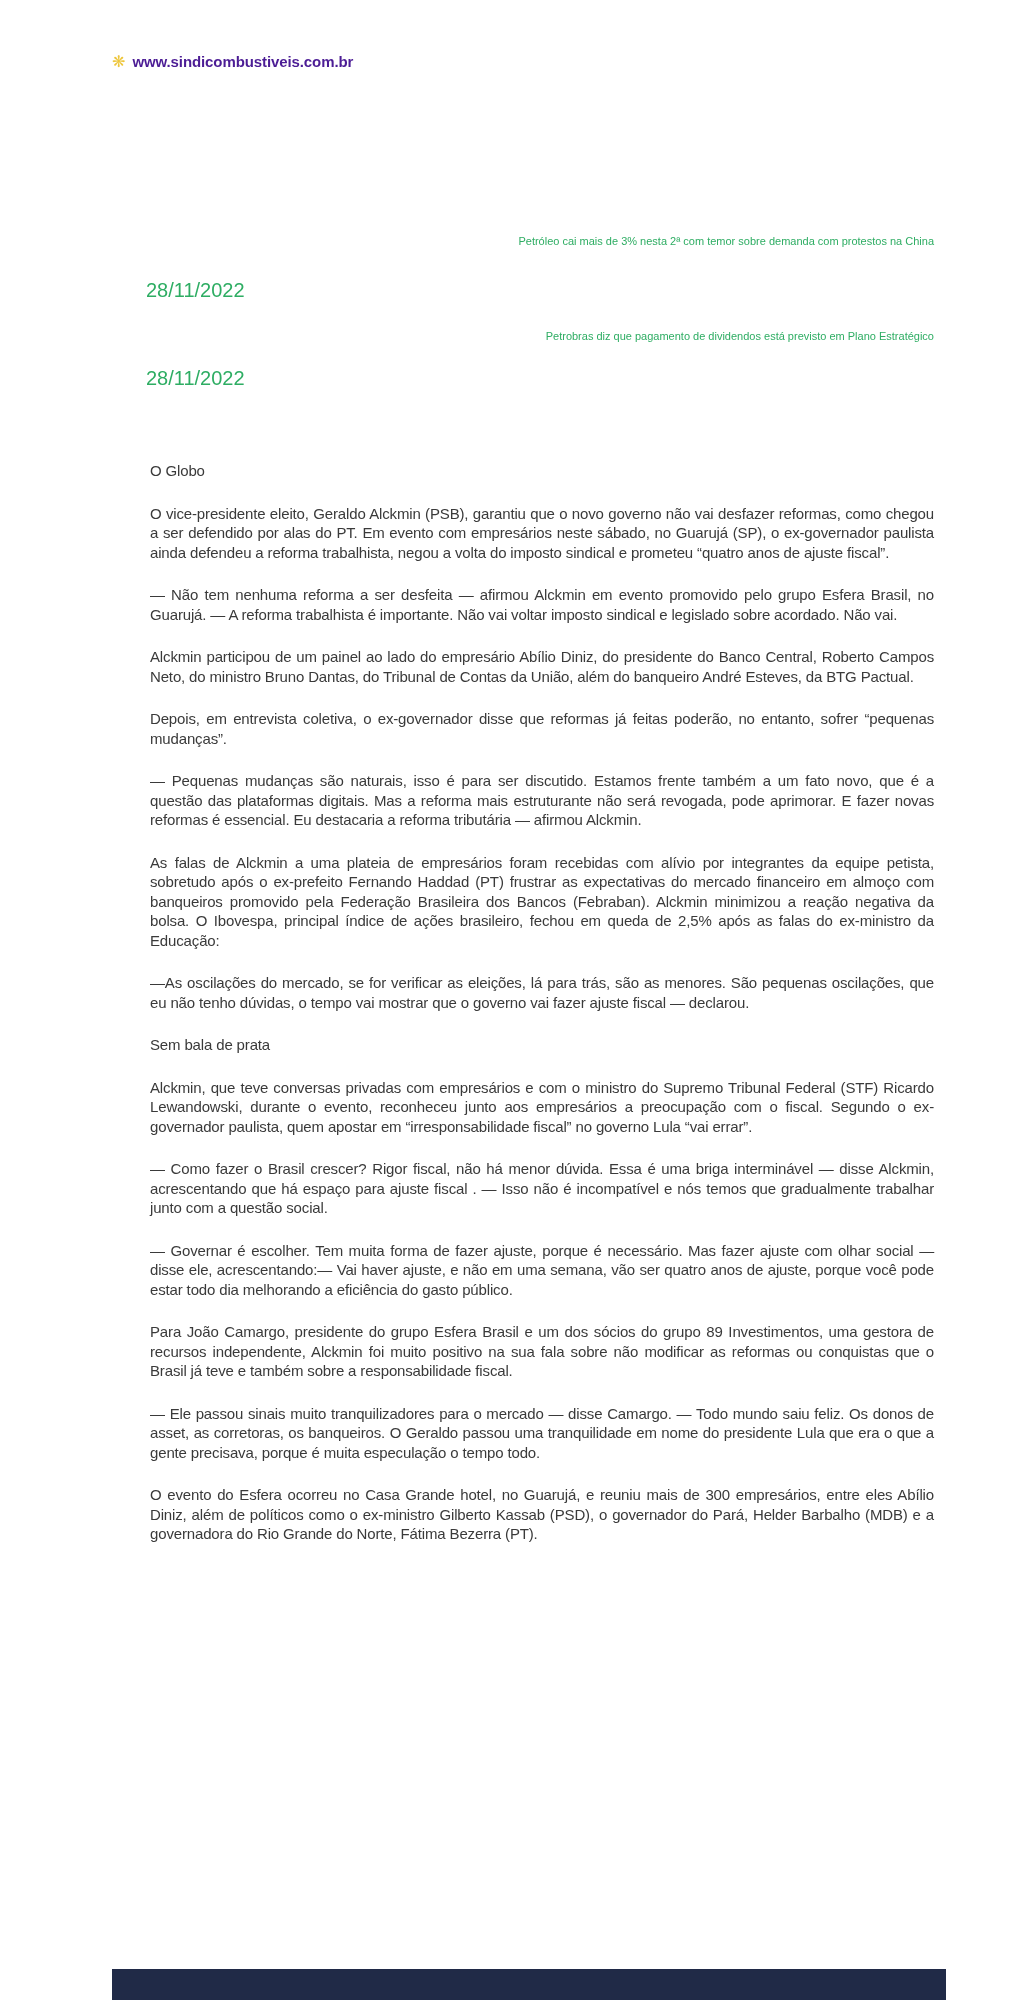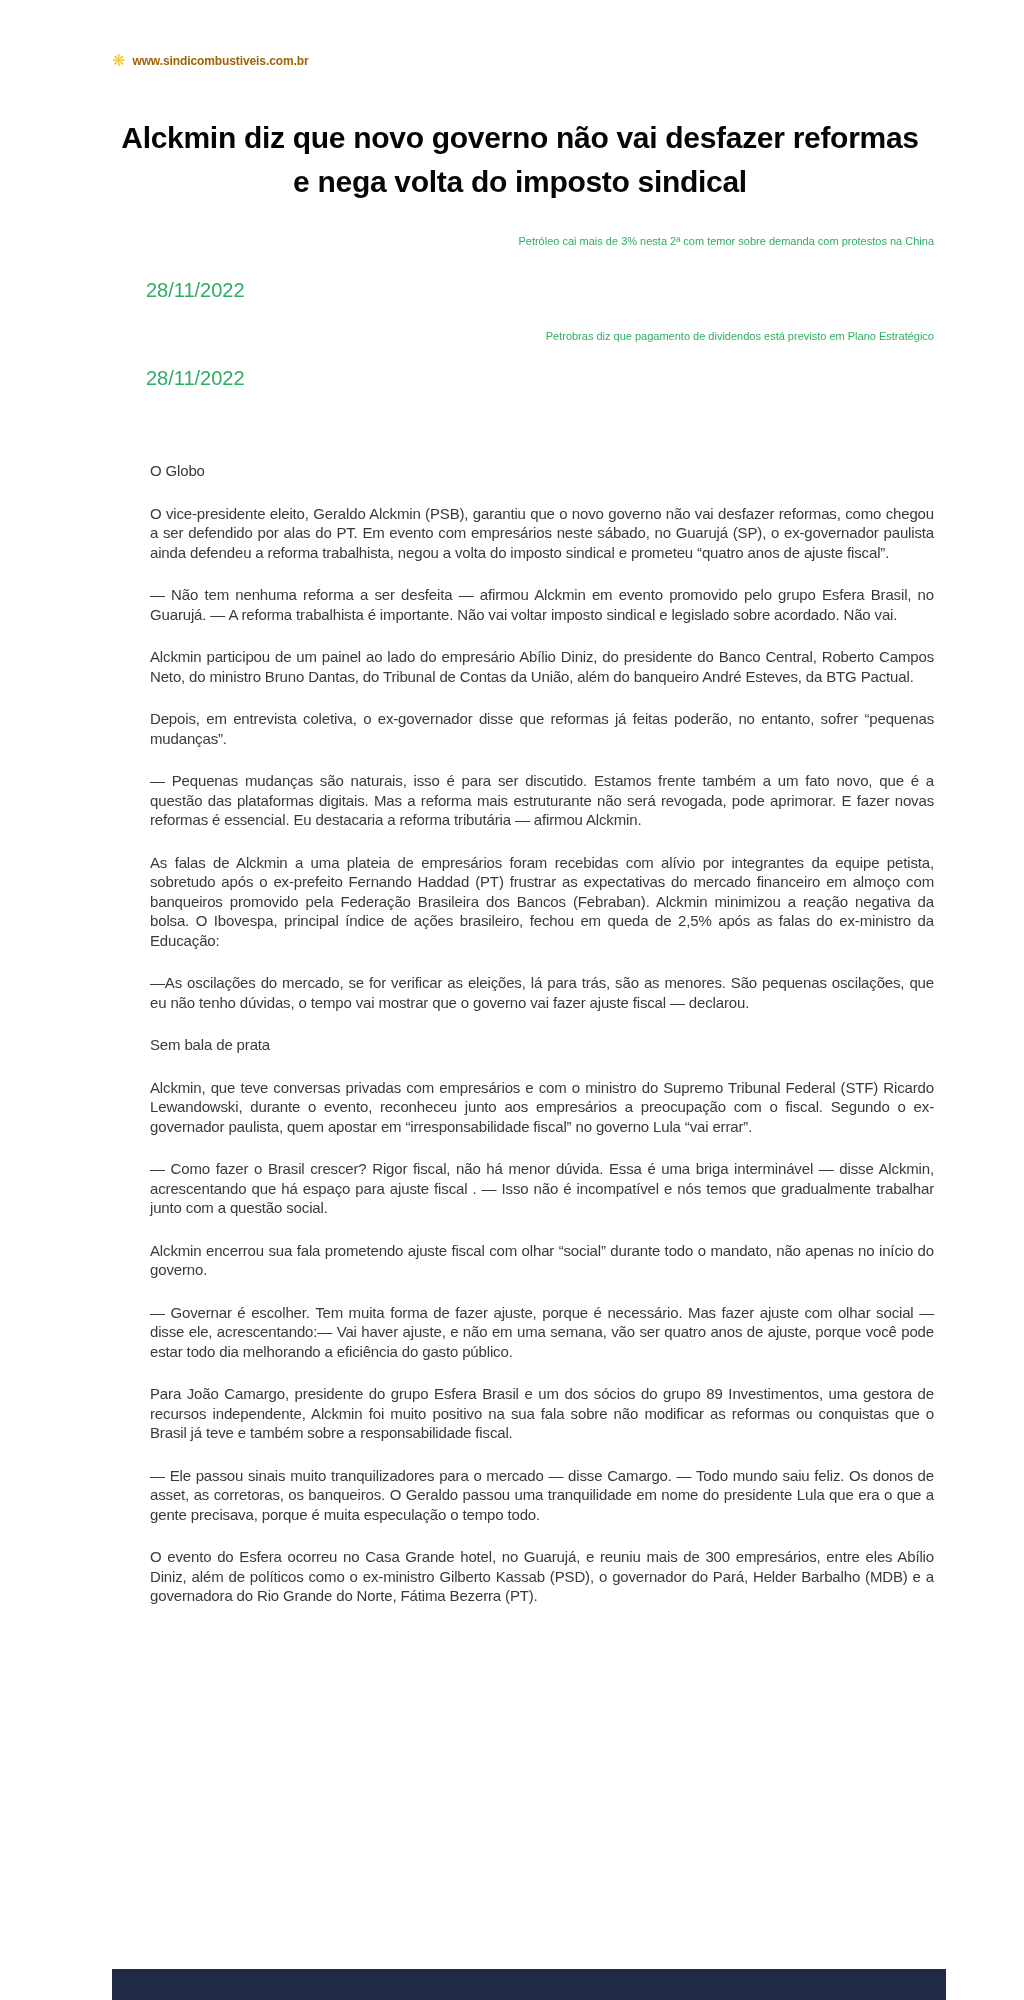--- a/index.html
+++ b/index.html
@@ -1,21 +1,21 @@
 <!DOCTYPE html>
 <html><head>
 <meta charset="utf-8">
 <style>
   html,body{margin:0;padding:0;background:#ffffff;}
   .page{position:relative;width:1024px;height:2000px;background:#ffffff;overflow:hidden;
         font-family:"Liberation Sans","DejaVu Sans",sans-serif;}
 
   .site-header{position:absolute;left:112px;top:53px;display:flex;align-items:center;gap:7px;}
   .site-icon{font-size:16px;line-height:16px;color:#edc63c;}
-  .site-url{font-size:12px;font-weight:700;color:#a16207;letter-spacing:-0.1px;}
+  .site-url{font-size:15px;font-weight:700;color:#4c1d95;letter-spacing:-0.1px;}
 
   .article-title{position:absolute;left:120px;top:96px;width:800px;text-align:center;
                  font-size:30px;line-height:44px;font-weight:700;color:#060606;letter-spacing:-0.3px;}
 
   .centered-link{position:absolute;left:134px;width:800px;text-align:right;
                  font-size:11px;line-height:14px;color:#2ead63;cursor:pointer;}
   .link-1{top:234px;}
   .link-2{top:329px;}
 
   .news-date{position:absolute;left:146px;font-size:20px;line-height:20px;color:#2ead63;}
@@ -31,21 +31,20 @@
 </head>
 <body>
 
 <div class="page">
 
   <div class="site-header">
     <span class="site-icon">❋</span>
     <span class="site-url">www.sindicombustiveis.com.br</span>
   </div>
 
-  <h1 class="article-title">Alckmin diz que novo governo não vai desfazer reformas e nega volta do imposto sindical</h1>
 
   <div class="centered-link link-1">Petróleo cai mais de 3% nesta 2ª com temor sobre demanda com protestos na China</div>
 
   <div class="news-date date-1">28/11/2022</div>
 
   <div class="centered-link link-2">Petrobras diz que pagamento de dividendos está previsto em Plano Estratégico</div>
 
   <div class="news-date date-2">28/11/2022</div>
 
   <div class="article-body">
@@ -53,21 +52,20 @@
       <p>O vice-presidente eleito, Geraldo Alckmin (PSB), garantiu que o novo governo não vai desfazer reformas, como chegou a ser defendido por alas do PT. Em evento com empresários neste sábado, no Guarujá (SP), o ex-governador paulista ainda defendeu a reforma trabalhista, negou a volta do imposto sindical e prometeu “quatro anos de ajuste fiscal”.</p>
       <p>— Não tem nenhuma reforma a ser desfeita — afirmou Alckmin em evento promovido pelo grupo Esfera Brasil, no Guarujá. — A reforma trabalhista é importante. Não vai voltar imposto sindical e legislado sobre acordado. Não vai.</p>
       <p>Alckmin participou de um painel ao lado do empresário Abílio Diniz, do presidente do Banco Central, Roberto Campos Neto, do ministro Bruno Dantas, do Tribunal de Contas da União, além do banqueiro André Esteves, da BTG Pactual.</p>
       <p>Depois, em entrevista coletiva, o ex-governador disse que reformas já feitas poderão, no entanto, sofrer “pequenas mudanças”.</p>
       <p>— Pequenas mudanças são naturais, isso é para ser discutido. Estamos frente também a um fato novo, que é a questão das plataformas digitais. Mas a reforma mais estruturante não será revogada, pode aprimorar. E fazer novas reformas é essencial. Eu destacaria a reforma tributária — afirmou Alckmin.</p>
       <p>As falas de Alckmin a uma plateia de empresários foram recebidas com alívio por integrantes da equipe petista, sobretudo após o ex-prefeito Fernando Haddad (PT) frustrar as expectativas do mercado financeiro em almoço com banqueiros promovido pela Federação Brasileira dos Bancos (Febraban). Alckmin minimizou a reação negativa da bolsa. O Ibovespa, principal índice de ações brasileiro, fechou em queda de 2,5% após as falas do ex-ministro da Educação:</p>
       <p>—As oscilações do mercado, se for verificar as eleições, lá para trás, são as menores. São pequenas oscilações, que eu não tenho dúvidas, o tempo vai mostrar que o governo vai fazer ajuste fiscal — declarou.</p>
       <p>Sem bala de prata</p>
       <p>Alckmin, que teve conversas privadas com empresários e com o ministro do Supremo Tribunal Federal (STF) Ricardo Lewandowski, durante o evento, reconheceu junto aos empresários a preocupação com o fiscal. Segundo o ex-governador paulista, quem apostar em “irresponsabilidade fiscal” no governo Lula “vai errar”.</p>
       <p>— Como fazer o Brasil crescer? Rigor fiscal, não há menor dúvida. Essa é uma briga interminável — disse Alckmin, acrescentando que há espaço para ajuste fiscal . — Isso não é incompatível e nós temos que gradualmente trabalhar junto com a questão social.</p>
-      <p>Alckmin encerrou sua fala prometendo ajuste fiscal com olhar “social” durante todo o mandato, não apenas no início do governo.</p>
       <p>— Governar é escolher. Tem muita forma de fazer ajuste, porque é necessário. Mas fazer ajuste com olhar social — disse ele, acrescentando:— Vai haver ajuste, e não em uma semana, vão ser quatro anos de ajuste, porque você pode estar todo dia melhorando a eficiência do gasto público.</p>
       <p>Para João Camargo, presidente do grupo Esfera Brasil e um dos sócios do grupo 89 Investimentos, uma gestora de recursos independente, Alckmin foi muito positivo na sua fala sobre não modificar as reformas ou conquistas que o Brasil já teve e também sobre a responsabilidade fiscal.</p>
       <p>— Ele passou sinais muito tranquilizadores para o mercado — disse Camargo. — Todo mundo saiu feliz. Os donos de asset, as corretoras, os banqueiros. O Geraldo passou uma tranquilidade em nome do presidente Lula que era o que a gente precisava, porque é muita especulação o tempo todo.</p>
       <p>O evento do Esfera ocorreu no Casa Grande hotel, no Guarujá, e reuniu mais de 300 empresários, entre eles Abílio Diniz, além de políticos como o ex-ministro Gilberto Kassab (PSD), o governador do Pará, Helder Barbalho (MDB) e a governadora do Rio Grande do Norte, Fátima Bezerra (PT).</p>
     </div>
 
   <div class="footer-bar"></div>
 
 </div>
 

